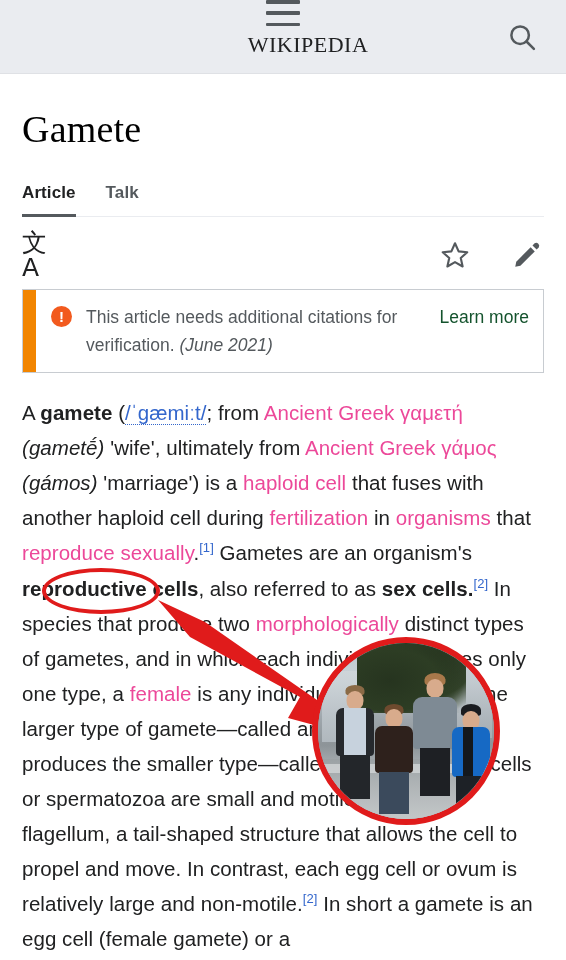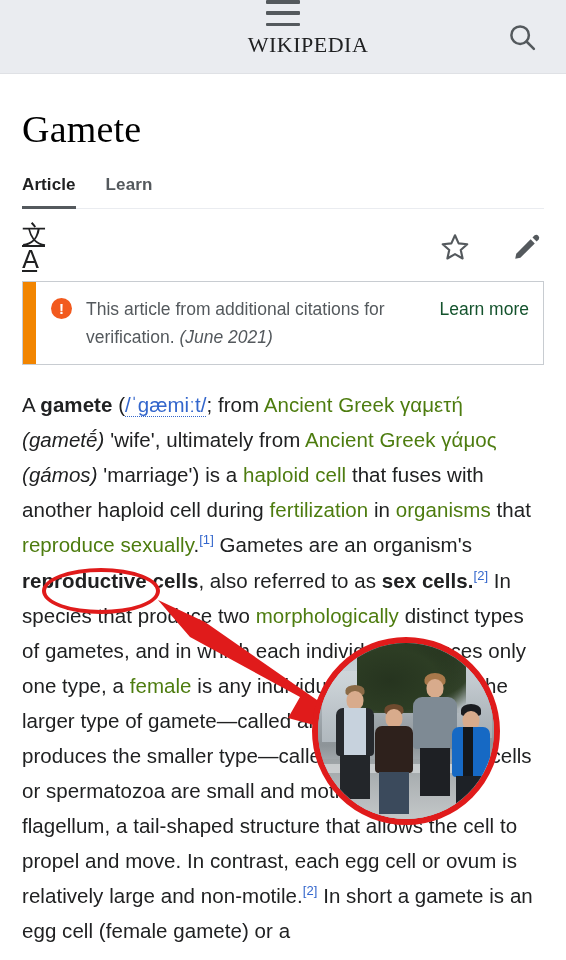--- a/index.html
+++ b/index.html
@@ -81,21 +81,21 @@
     font-family: "Liberation Serif", serif;
     font-size: 38px;
     font-weight: 400;
     line-height: 1.2;
     color: #000000;
     margin-top: 33px;
     letter-spacing: 0.2px;
   }
 
   .tabs {
-    margin-top: 22px;
+    margin-top: 30px;
     display: flex;
     gap: 30px;
     border-bottom: 1px solid #eaecf0;
     position: relative;
   }
   .tab {
     font-size: 17px;
     font-weight: bold;
     color: #54595d;
     padding-bottom: 13px;
@@ -125,21 +125,20 @@
     align-items: center;
   }
   .action-right { gap: 38px; }
   .icon-btn {
     width: 34px;
     height: 34px;
     display: flex;
     align-items: center;
     justify-content: center;
     cursor: pointer;
-    text-decoration: underline;
   }
   .lang-glyph {
     font-family: "DejaVu Sans", sans-serif;
     font-size: 25px;
     color: #202122;
     line-height: 1;
     letter-spacing: -2px;
   }
 
   
@@ -194,21 +193,21 @@
 
   
   .lead {
     margin-top: 22px;
     font-size: 20.5px;
     line-height: 1.71;
     color: #202122;
     letter-spacing: 0.05px;
   }
   .lead a, .wlink {
-    color: #4d7c0f;
+    color: #ec4899;
     text-decoration: none;
     cursor: pointer;
   }
   .lead b { font-weight: bold; }
   .lead i { font-style: italic; }
   .ipa {
     color: #3366cc;
     border-bottom: 1px dotted #3366cc;
     cursor: pointer;
     margin-top: 30px;
@@ -390,21 +389,21 @@
     </svg>
   </div>
 </div>
 
 <div class="article-body">
 
   <h1 class="page-title">Gamete</h1>
 
   <div class="tabs">
     <div class="tab active">Article</div>
-    <div class="tab">Learn</div>
+    <div class="tab">Talk</div>
   </div>
 
   <div class="action-bar">
     <div class="action-left">
       <div class="icon-btn">
         <span class="lang-glyph">文A</span>
       </div>
     </div>
     <div class="action-right">
       <div class="icon-btn">
@@ -420,21 +419,21 @@
       </div>
     </div>
   </div>
 
   <div class="notice">
     <div class="notice-stripe"></div>
     <div class="notice-inner">
       <div class="alert-icon">!</div>
       <div class="notice-text">
         <span class="notice-learn">Learn more</span>
-        <span>This article from additional citations for verification.</span>
+        <span>This article needs additional citations for verification.</span>
         <i>(June 2021)</i>
       </div>
     </div>
   </div>
 
   <p class="lead"><span>A </span><b>gamete</b><span> (</span><span class="ipa">/ˈɡæmiːt/</span><span>; from </span><a class="wlink">Ancient Greek</a> <a class="wlink">γαμετή</a> <i>(gametḗ)</i> <span>'wife', ultimately from </span><a class="wlink">Ancient Greek</a> <a class="wlink">γάμος</a> <i>(gámos)</i> <span>'marriage') is a </span><a class="wlink">haploid cell</a><span> that fuses with another haploid cell during </span><a class="wlink">fertilization</a><span> in </span><a class="wlink">organisms</a><span> that </span><a class="wlink">reproduce sexually</a><span>.</span><sup class="ref">[1]</sup><span> Gametes are an organism's </span><b>reproductive cells</b><span>, also referred to as </span><b>sex cells.</b><sup class="ref">[2]</sup><span> In species that produce two </span><a class="wlink">morphologically</a><span> distinct types of gametes, and in which each individual produces only one type, a </span><a class="wlink">female</a><span> is any individual that produces the larger type of gamete—called an </span><a class="wlink">ovum</a><span>—and a male produces the smaller type—called a sperm. Sperm cells or spermatozoa are small and motile due to the flagellum, a tail-shaped structure that allows the cell to propel and move. In contrast, each egg cell or ovum is relatively large and non-motile.</span><sup class="ref">[2]</sup><span> In short a gamete is an egg cell (female gamete) or a</span></p>
 </div>
 
 <div class="overlay">
 

